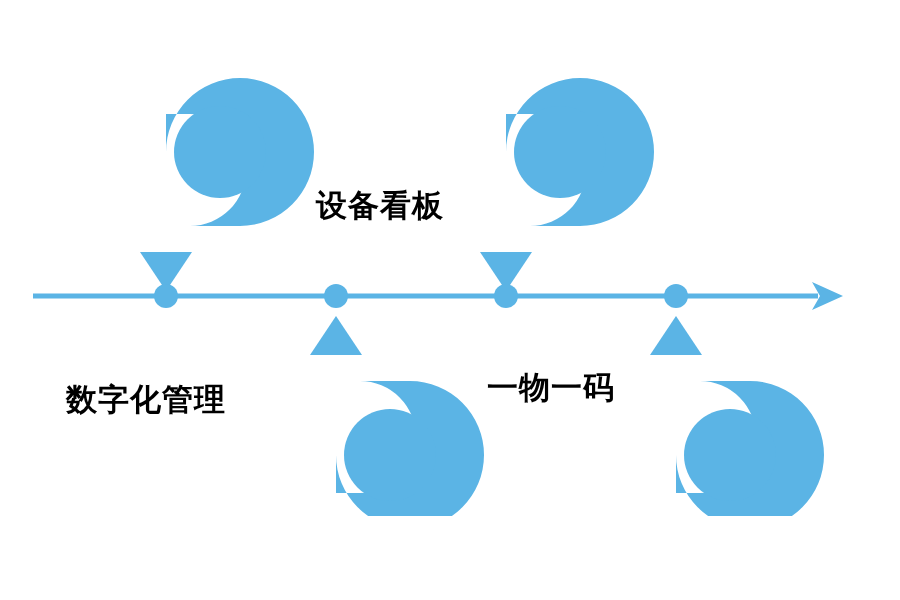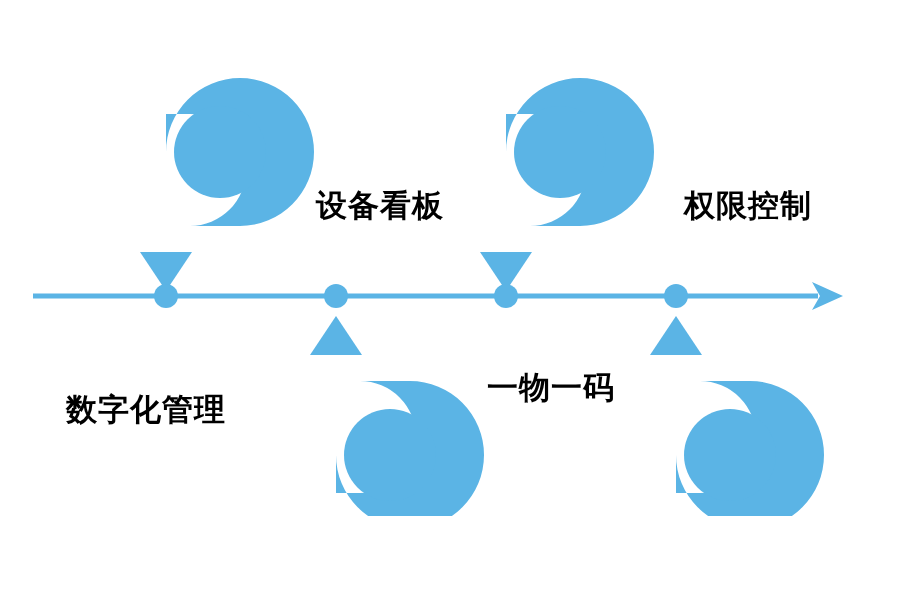--- a/index.html
+++ b/index.html
@@ -31,21 +31,21 @@
     font-family: "DejaVu Sans", "Liberation Sans", sans-serif;
     font-weight: 700;
     font-size: 31px;
     line-height: 1;
     letter-spacing: 1px;
     white-space: nowrap;
     user-select: none;
   }
   .label-top-mid  { left: 316px; top: 190px; }
   .label-top-right{ left: 684px; top: 190px; }
-  .label-bot-left { left: 66px;  top: 394px; }
+  .label-bot-left { left: 66px;  top: 384px; }
   .label-bot-mid  { left: 487px; top: 372px; }
 
   
   .watermark {
     position: absolute;
     left: 762px;
     top: 533px;
     width: 135px;
     height: 62px;
     user-select: none;
@@ -138,21 +138,20 @@
     </g>
 
     <circle cx="166" cy="296" r="12" fill="#5bb4e5"></circle>
     <circle cx="336" cy="296" r="12" fill="#5bb4e5"></circle>
     <circle cx="506" cy="296" r="12" fill="#5bb4e5"></circle>
     <circle cx="676" cy="296" r="12" fill="#5bb4e5"></circle>
   </svg>
 
   <div class="label label-top-mid">设备看板</div>
 
-  <div class="label label-top-right">权限控制</div>
 
   <div class="label label-bot-left">数字化管理</div>
 
   <div class="label label-bot-mid">一物一码</div>
 
   <div class="watermark">
     <div class="wm-row">
       <svg class="wm-mark" viewBox="0 0 40 40" xmlns="http://www.w3.org/2000/svg">
         <path d="M20,2 L36,2 A18,18 0 0 1 36,38 L20,38 A18,18 0 0 1 20,2 Z
                  M20,7 A13,13 0 0 0 20,33 L33,33 A13,13 0 0 0 33,7 Z" fill="#8d9bb5" transform="translate(-8,0)"></path>

